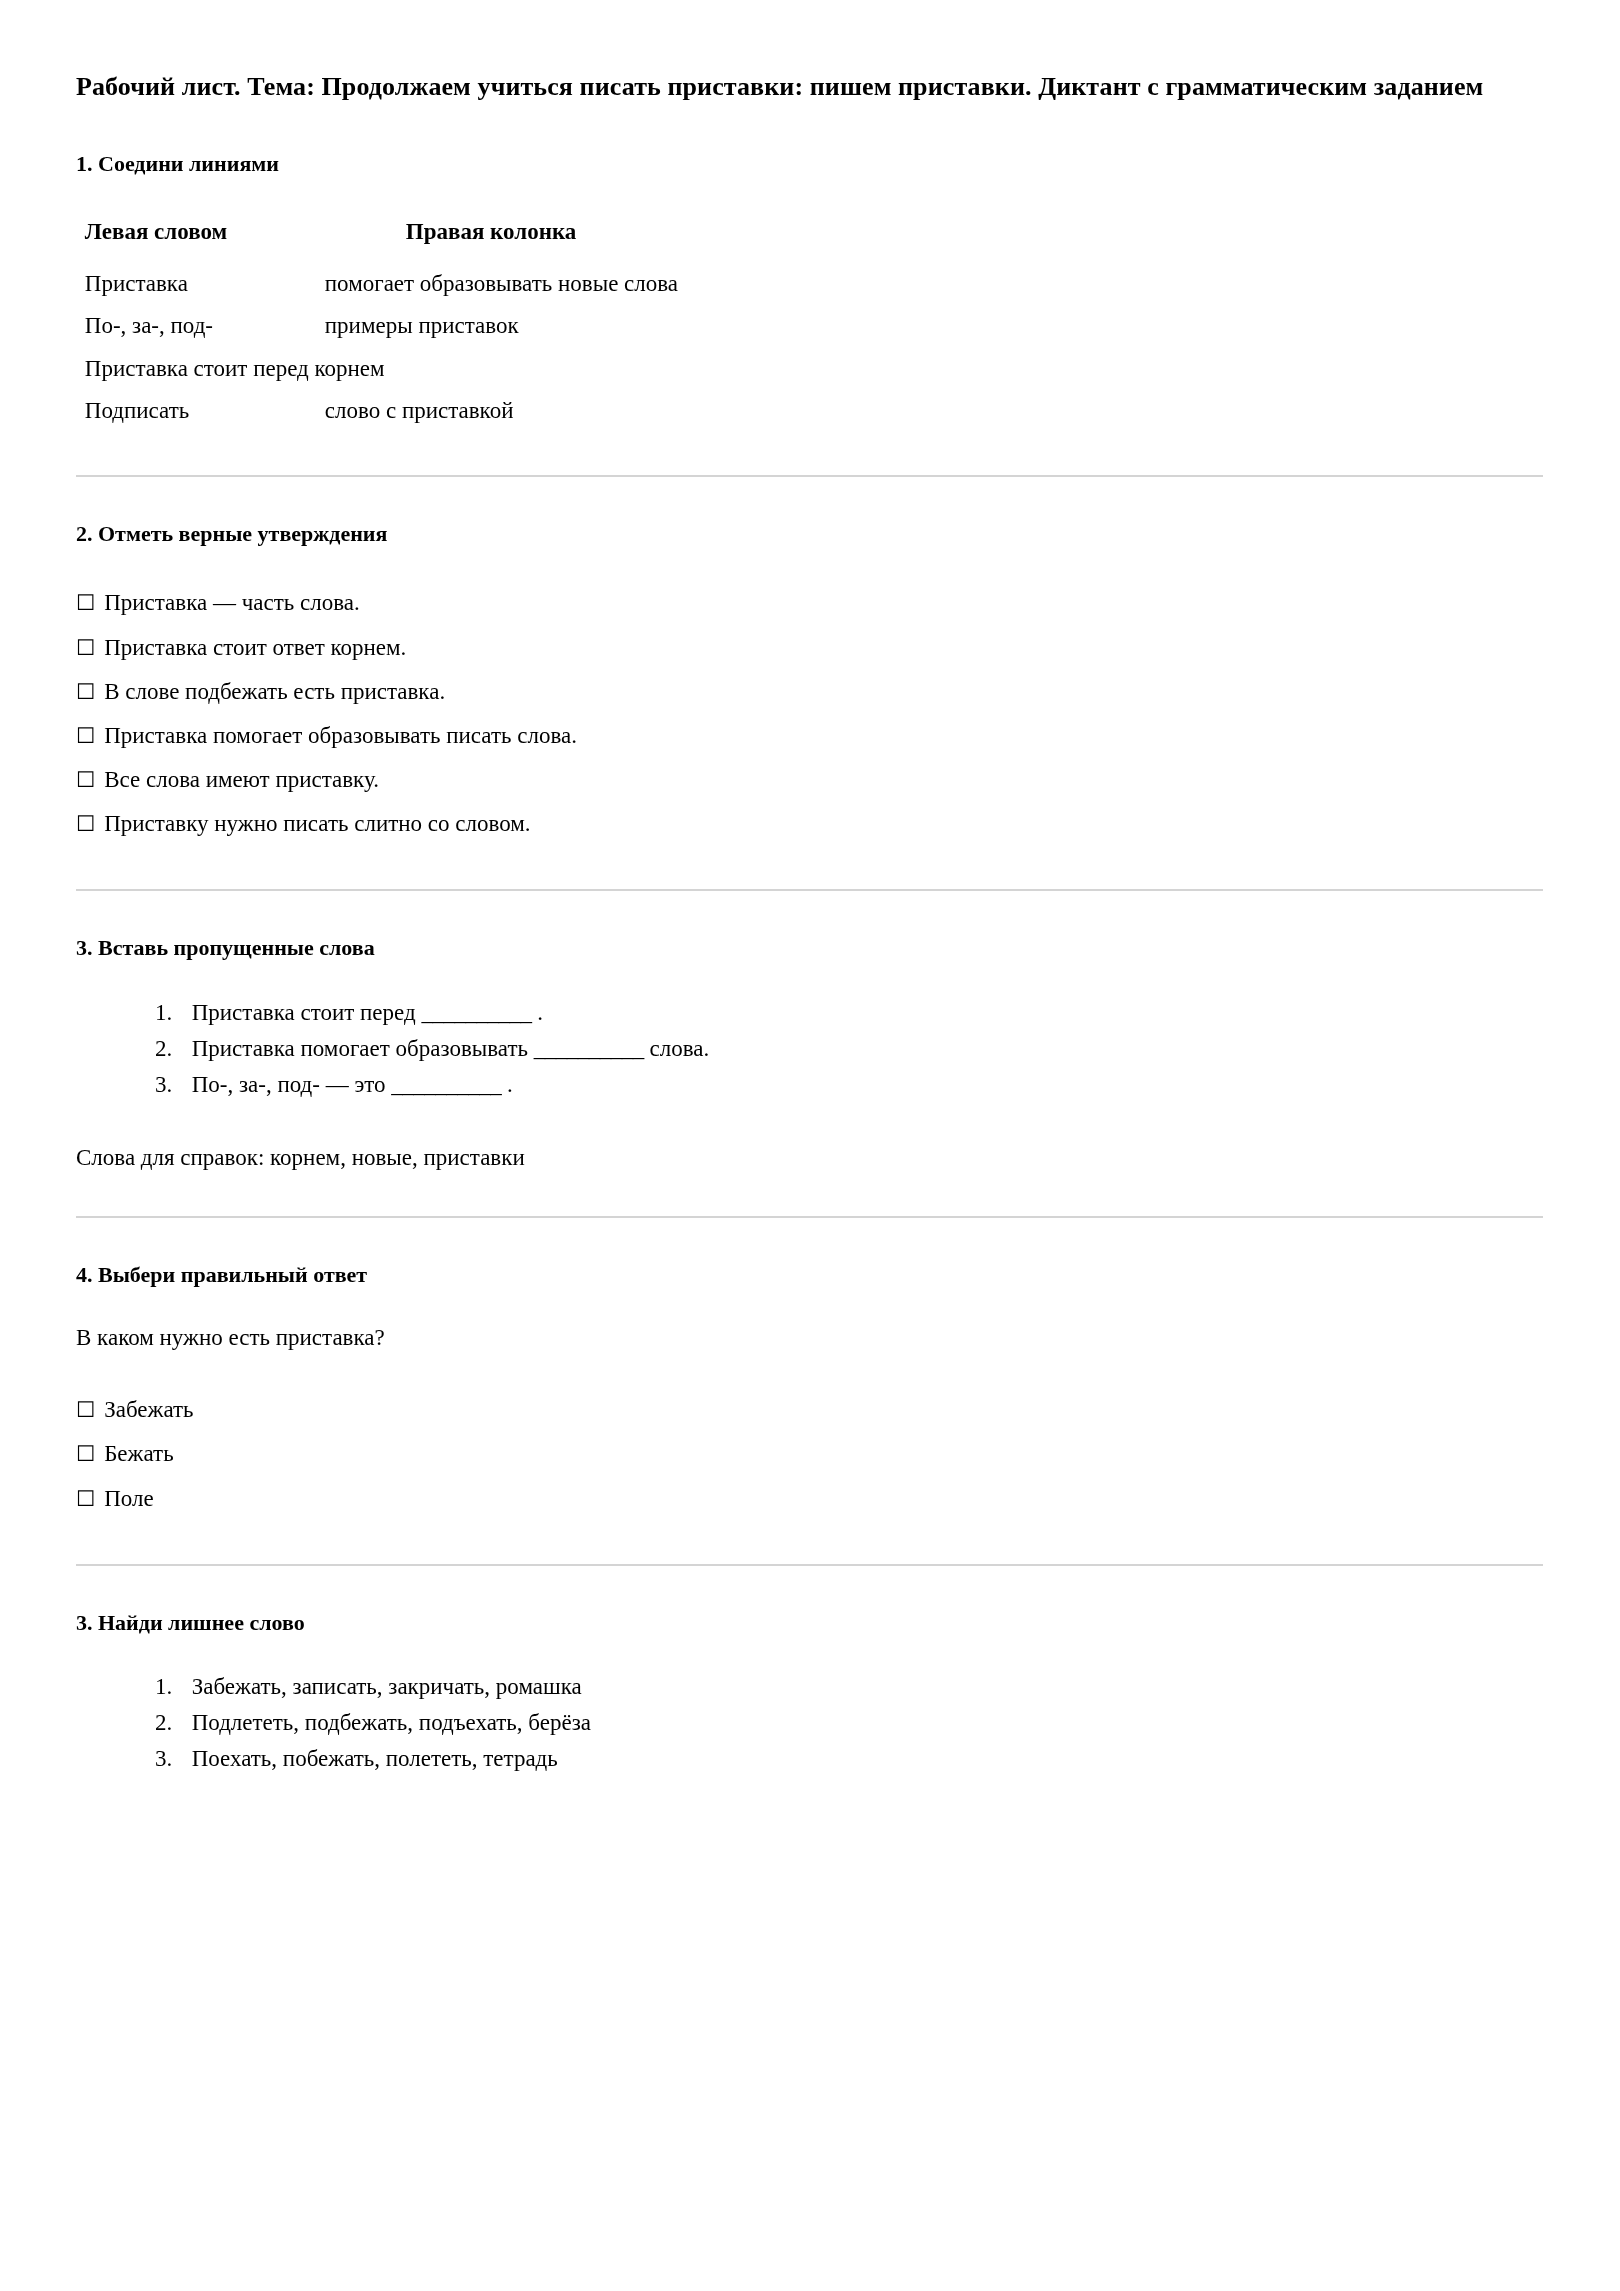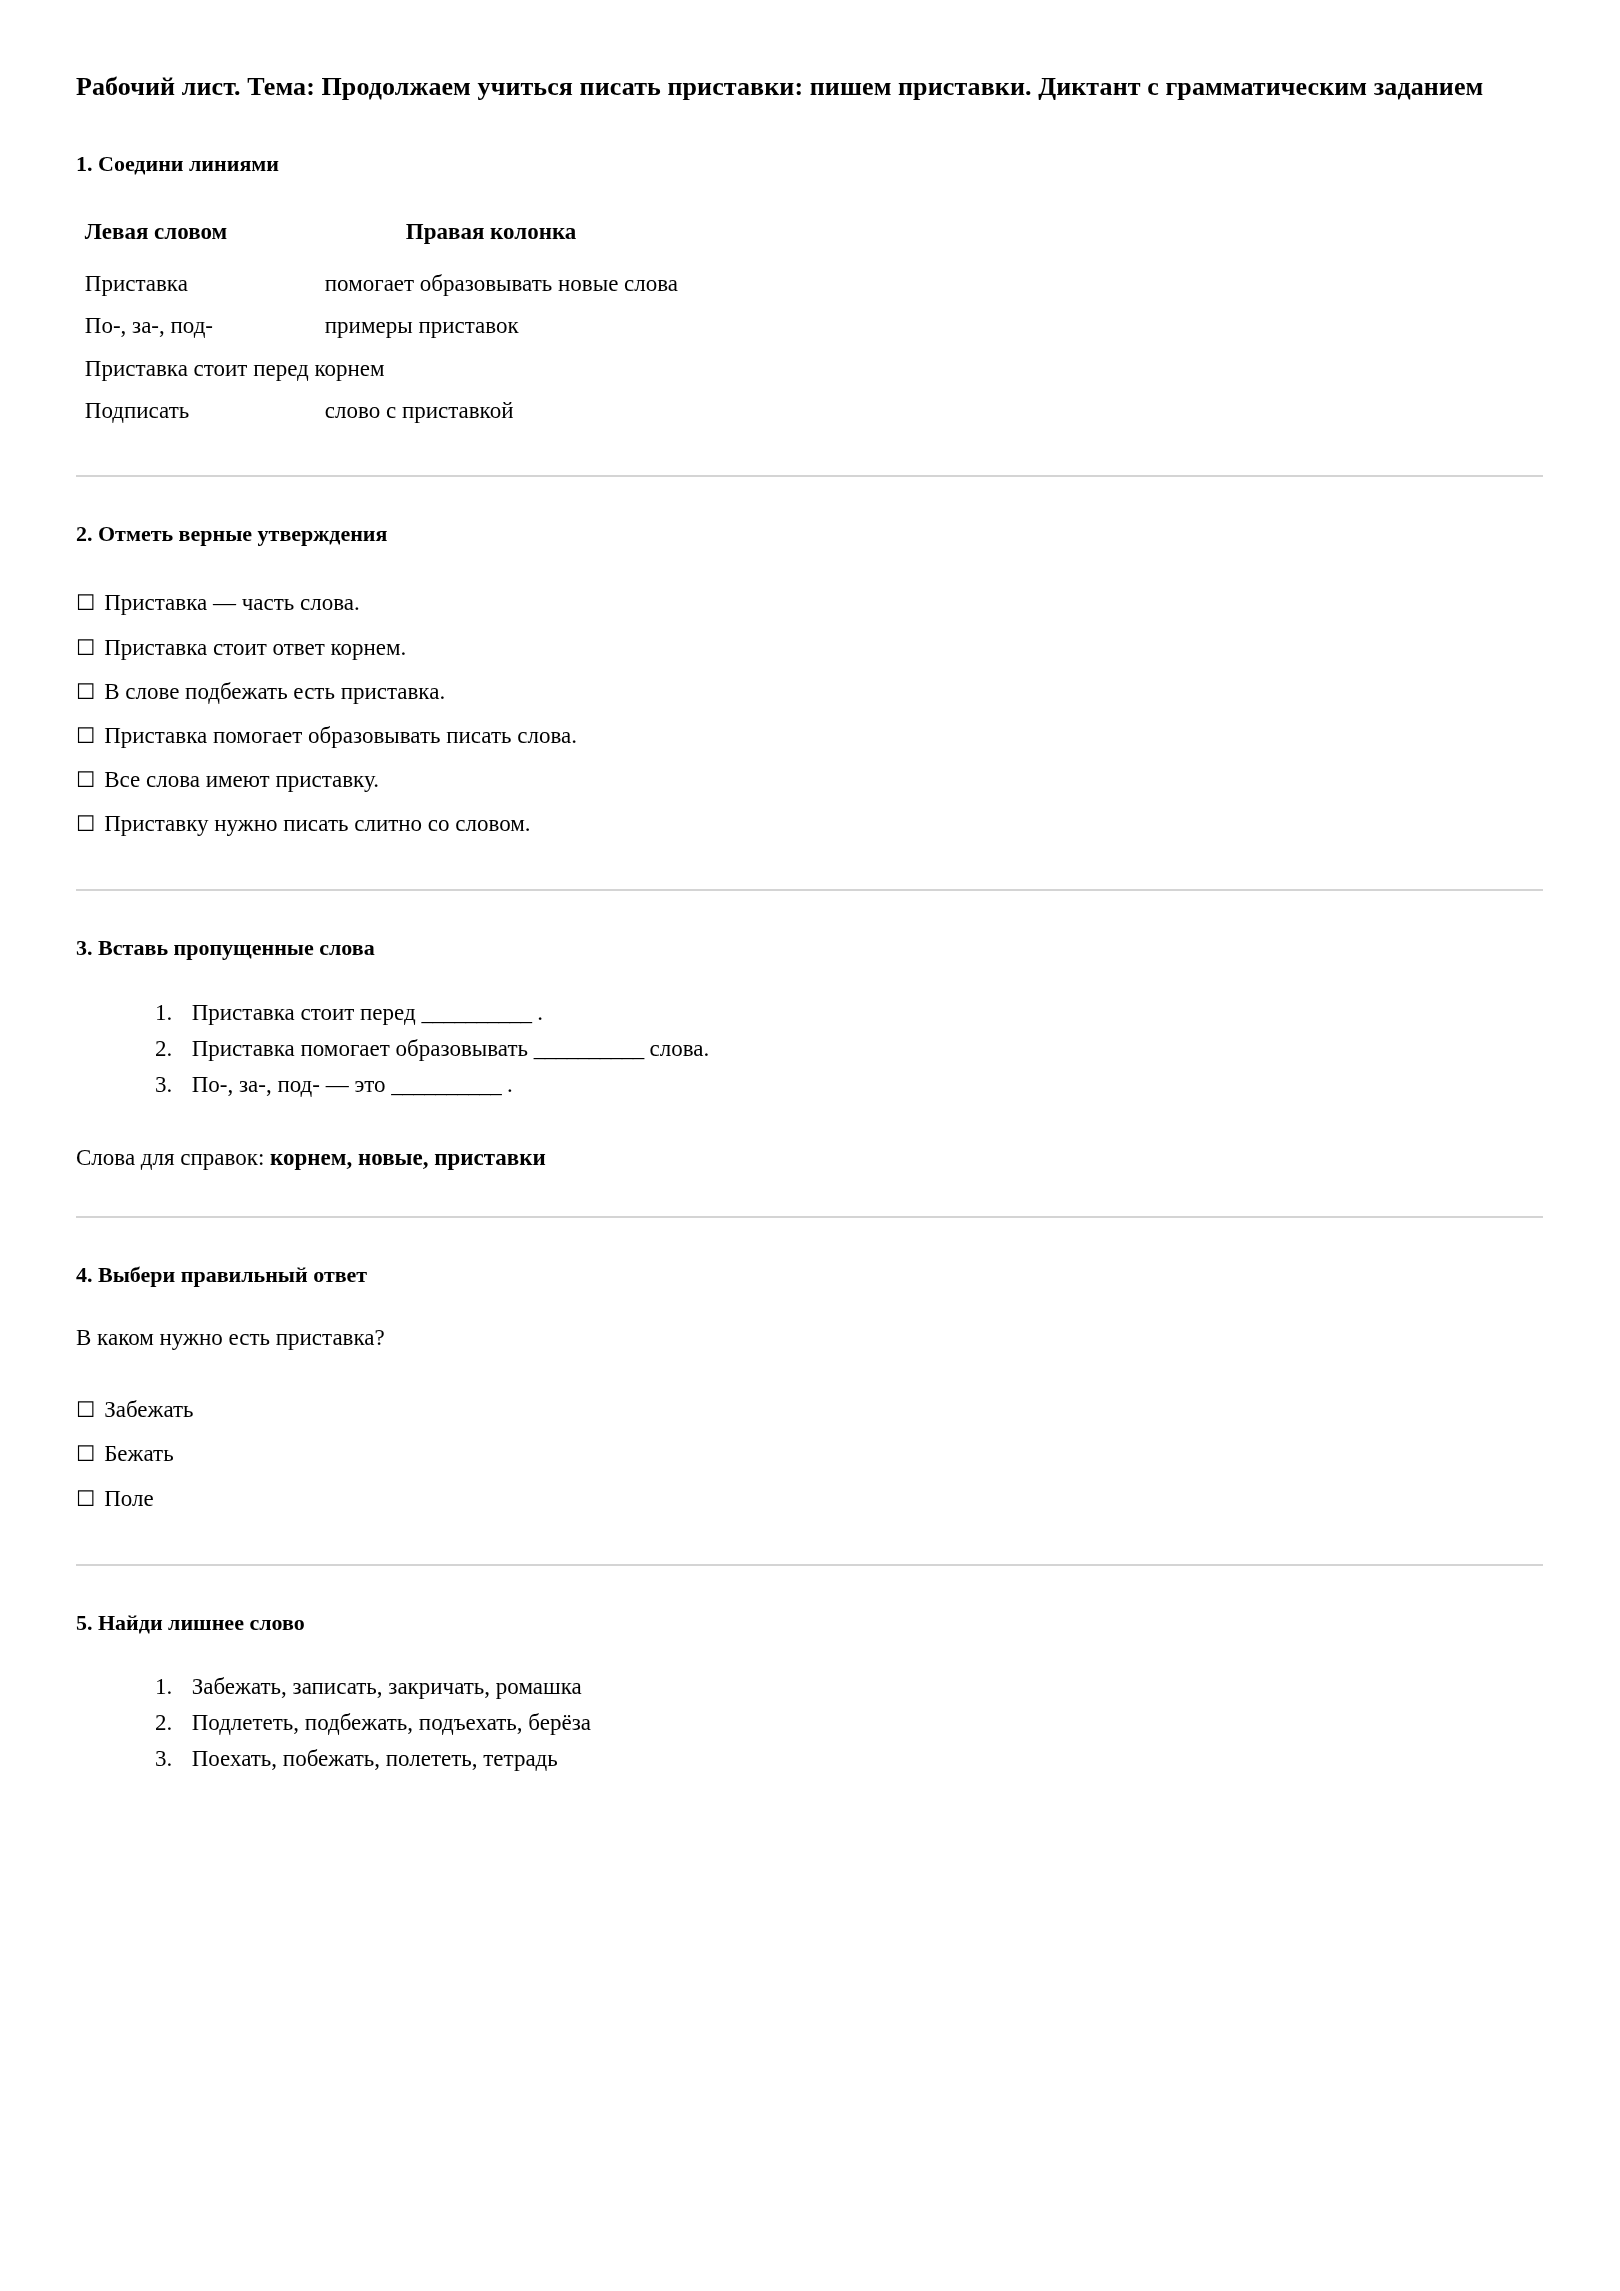--- a/index.html
+++ b/index.html
@@ -109,21 +109,21 @@
   }
   .blank {
     letter-spacing: -0.5px;
   }
   .reference-line {
     font-size: 23px;
     line-height: 1.32;
     margin: 41px 0 0 0;
   }
   .reference-line .ref-words {
-    font-weight: bold;
+    font-weight: normal;
   }
   .question-line {
     font-size: 23px;
     line-height: 1.32;
     margin: 0 0 35px 0;
   }
   .s2-list { margin-top: 2px; }
   .s4-list { margin-top: 0; }
 </style>
 </head>
@@ -235,21 +235,21 @@
       <li>
         <span class="checkbox-glyph">☐</span>
         <span>Поле</span>
       </li>
     </ul>
   </div>
 
   <hr class="divider">
 
   <div class="section">
-    <h2 class="section-heading">5. Найди лишнее слово</h2>
+    <h2 class="section-heading">3. Найди лишнее слово</h2>
 
     <ol class="num-list">
       <li>Забежать, записать, закричать, ромашка</li>
       <li>Подлететь, подбежать, подъехать, берёза</li>
       <li>Поехать, побежать, полететь, тетрадь</li>
     </ol>
   </div>
 
 </div>
 

